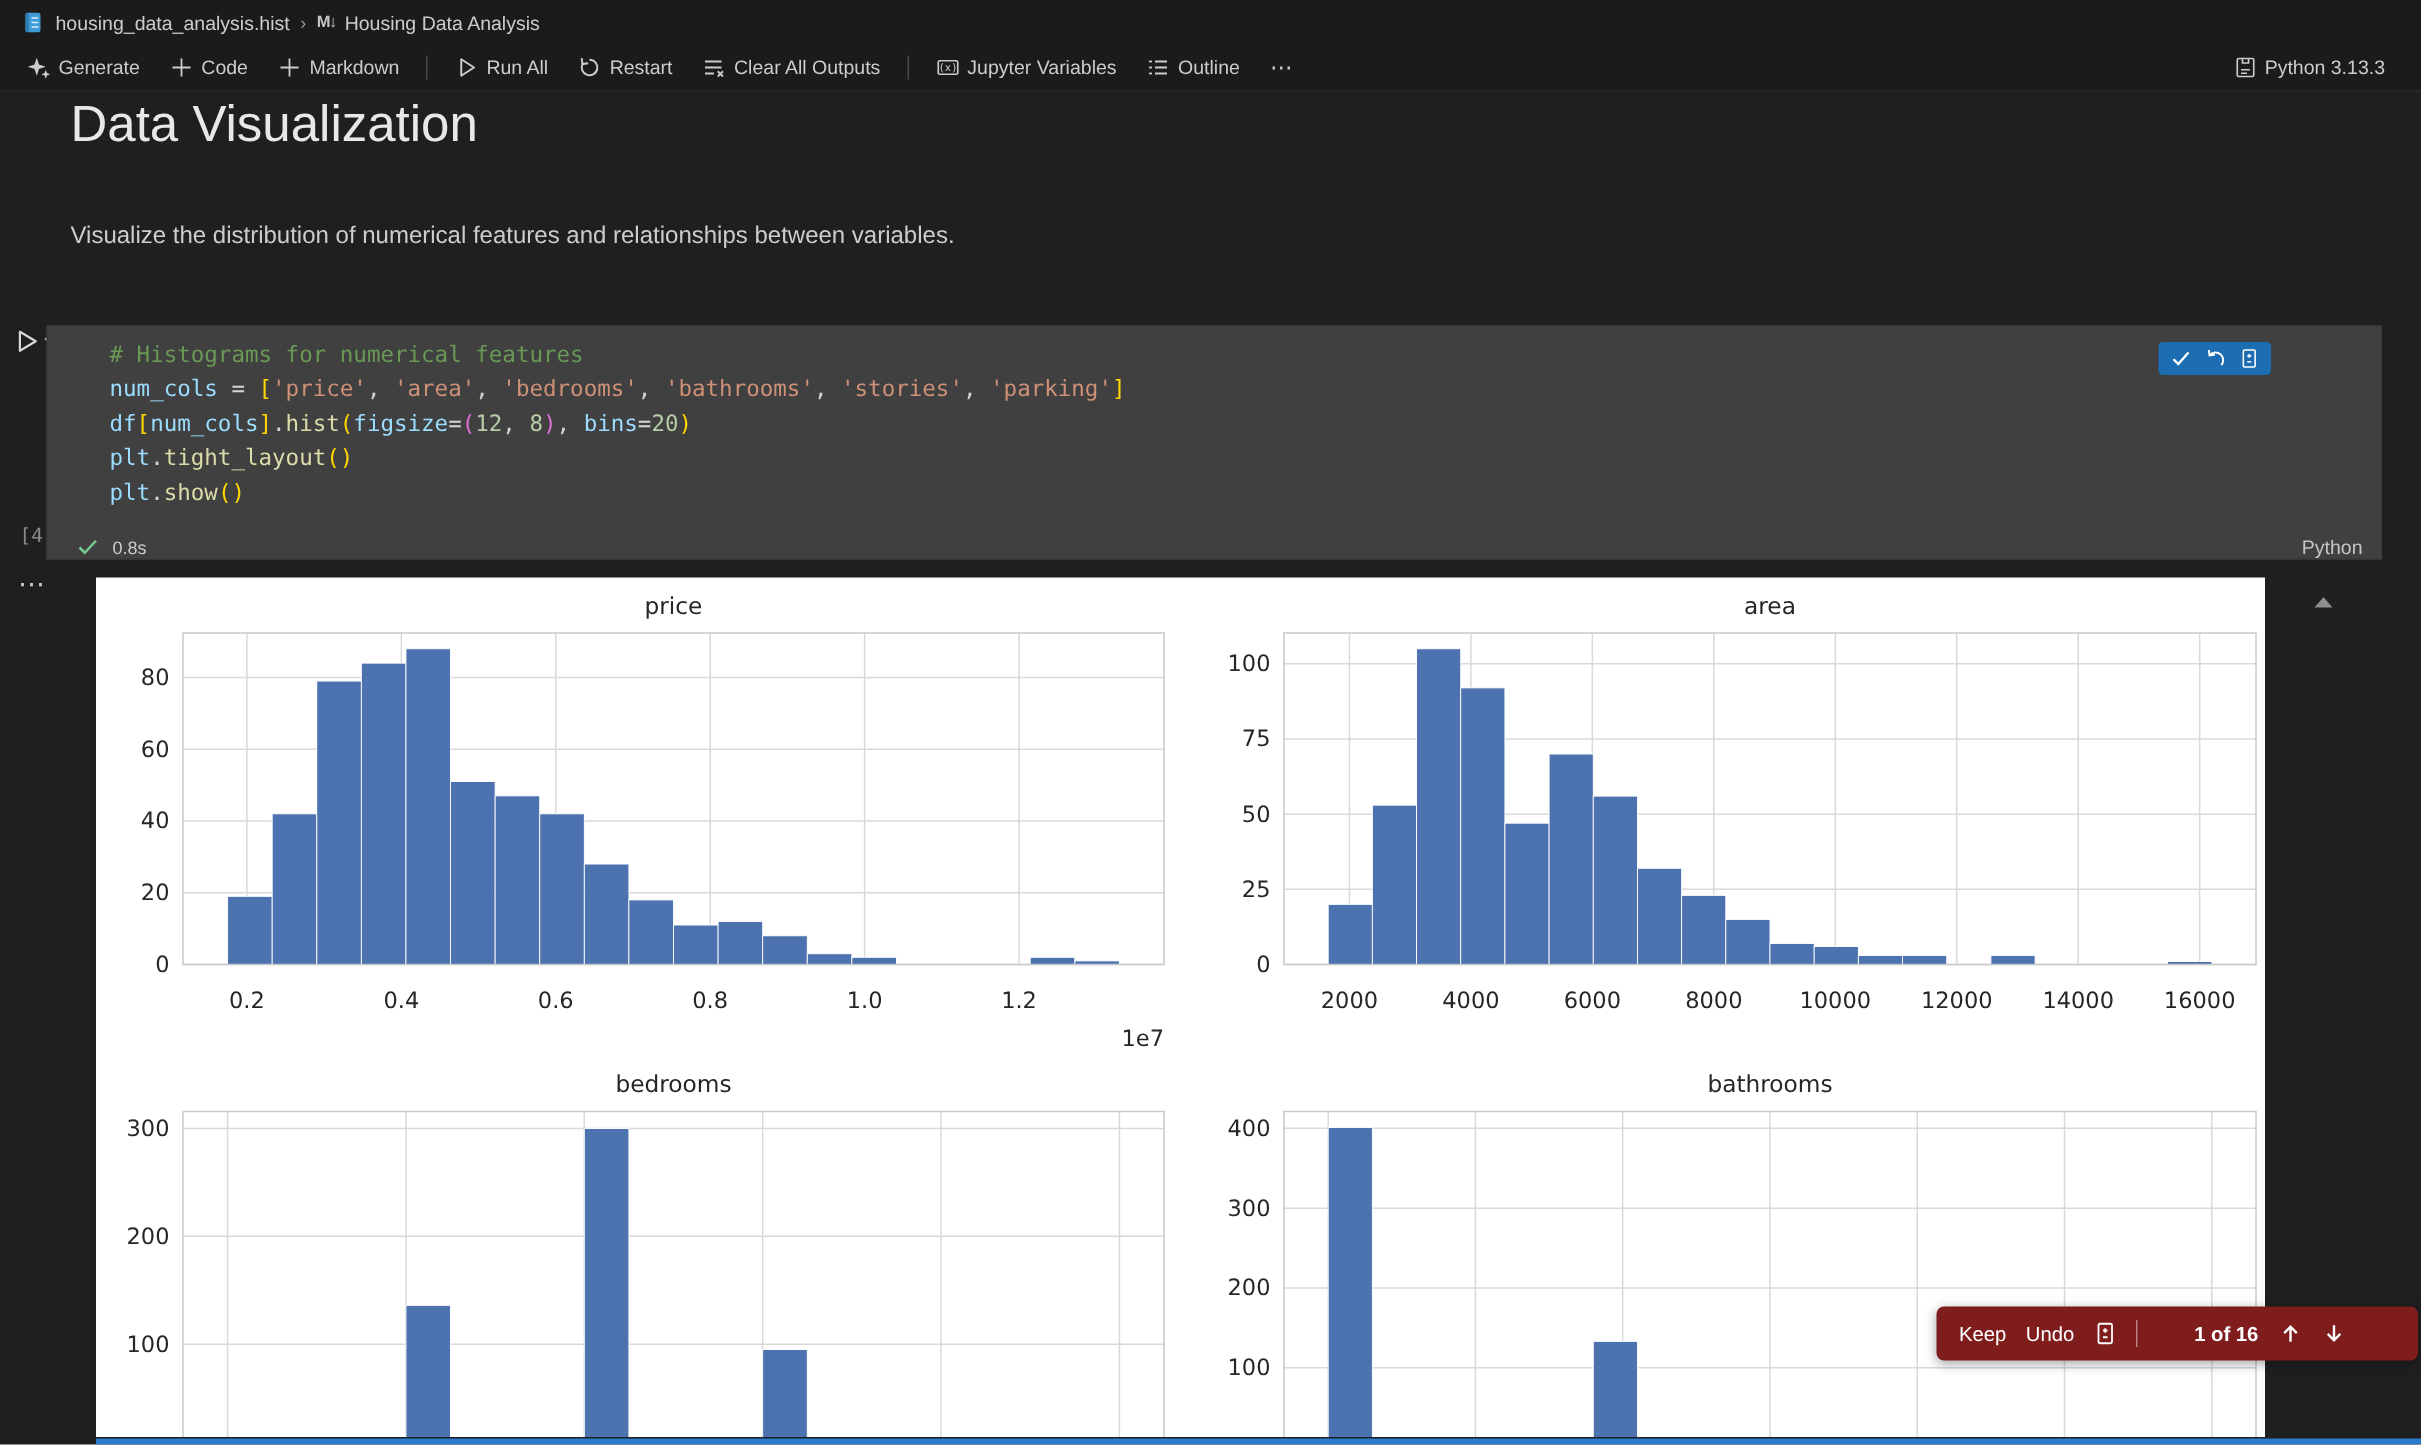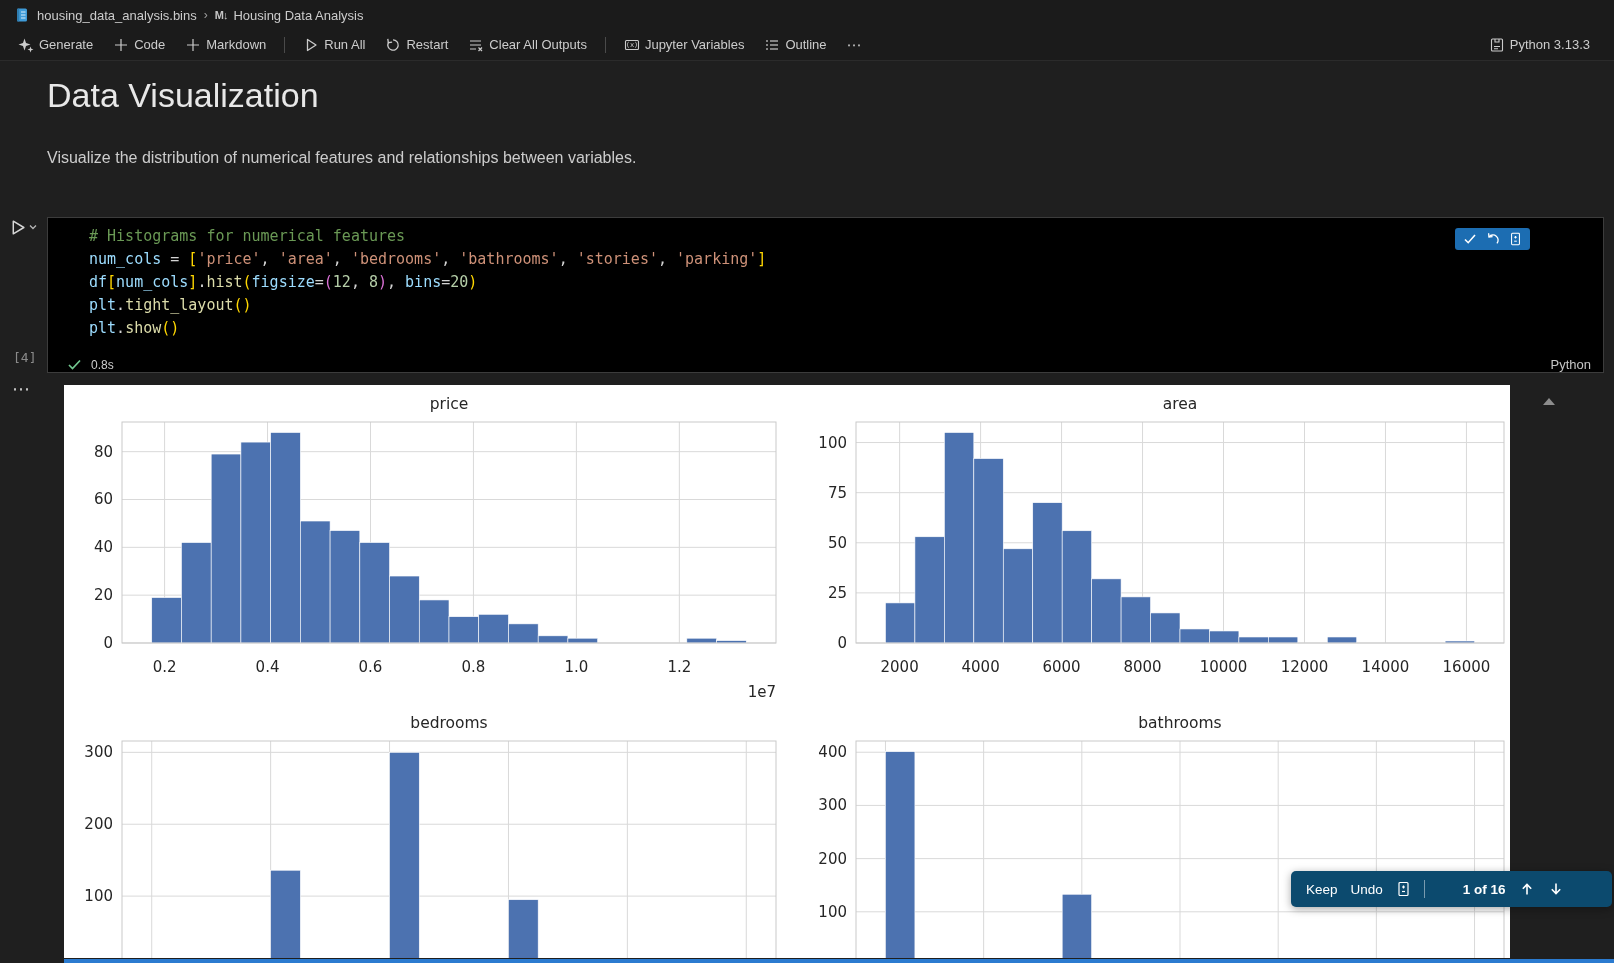--- a/index.html
+++ b/index.html
@@ -16,30 +16,30 @@
 
   .nb-toolbar { position:absolute; left:0; top:30px; right:0; height:31px;
     display:flex; align-items:center; gap:4px; padding:0 10px; background:#1b1b1b;
     border-bottom:1px solid #2b2b2b; font-size:13px; }
   .tb-item { display:flex; align-items:flex-start; gap:5px; padding:3px 8px; border-radius:4px; cursor:pointer; white-space:nowrap; }
   .tb-sep { width:1px; height:16px; background:#4a4a4a; margin:0 6px; }
   .tb-right { margin-left:auto; display:flex; align-items:center; gap:6px; padding-right:6px; }
   .icon16 { width:16px; height:16px; flex:0 0 auto; }
 
   
-  .md-heading { position:absolute; left:47px; top:64px; font-size:34px; color:#e8e8e8; font-weight:normal;margin-top:12px; }
+  .md-heading { position:absolute; left:47px; top:64px; font-size:34px; color:#e8e8e8; font-weight:normal; }
   .md-paragraph { position:absolute; left:47px; top:149px; font-size:16px; color:#cccccc; }
 
   
   .run-btn { position:absolute; left:8px; top:218px; display:flex; align-items:flex-start; gap:1px; cursor:pointer; }
   .exec-count { position:absolute; left:13px; top:350px; font-family:"DejaVu Sans Mono",monospace; font-size:13px; color:#8a8a8a; }
   .out-more { position:absolute; left:12px; top:378px; font-size:18px; color:#cccccc; cursor:pointer; }
 
-  .code-cell { position:absolute; left:47px; top:217px; width:1557px; height:156px;
-    background:#000000; border:1px solid #3c3c3c; }
+  .code-cell { position:absolute; left:31px; top:217px; width:1557px; height:156px;
+    background:#404040; border:1px solid #3c3c3c; }
   .code-area { padding:7px 0 0 41px; font-family:"DejaVu Sans Mono",monospace; font-size:15px; line-height:23px; white-space:pre; }
   .cm{color:#6A9955} .v{color:#9CDCFE} .o{color:#d4d4d4} .p{color:#d4d4d4}
   .s{color:#CE9178} .f{color:#DCDCAA} .n{color:#B5CEA8} .b1{color:#FFD700} .b2{color:#DA70D6}
 
   .ai-badge { position:absolute; top:10px; right:73px; height:22px; background:#1C6DB2; border-radius:3px;
     display:flex; align-items:center; gap:9px; padding:0 8px; }
   .ai-badge svg { cursor:pointer; }
 
   .cell-status { position:absolute; left:0; right:0; bottom:0; height:29px;
     display:flex; align-items:flex-end; gap:9px; padding:0 12px 0 19px; font-size:12px; color:#cccccc; }
@@ -49,42 +49,42 @@
   .cell-output { position:absolute; left:64px; top:385px; width:1446px; height:573px;
     background:#ffffff; overflow:hidden; }
   .collapse-btn { position:absolute; left:1543px; top:398px; width:0; height:0; cursor:pointer;
     border-left:6px solid transparent; border-right:6px solid transparent; border-bottom:7px solid #8d8d8d; }
 
   .chart-svg { position:absolute; }
   .chart-svg text { font-family:"DejaVu Sans", sans-serif; fill:#262626; }
 
   
   .edit-toolbar { position:absolute; left:1291px; top:871px; height:36px; width:321px;
-    background:#0c4a6e; border-radius:5px; display:flex; align-items:center; gap:13px;
+    background:#7f1d1d; border-radius:5px; display:flex; align-items:center; gap:13px;
     padding:0 15px; color:#ffffff; font-size:13.5px; box-shadow:0 2px 8px rgba(0,0,0,.35); }
   .edit-toolbar .btn { cursor:pointer; }
   .edit-divider { width:1px; height:18px; background:rgba(255,255,255,.45); }
   .edit-counter { font-weight:bold;margin-left:25px; }
 
   .bottom-line { position:absolute; left:64px; right:0; bottom:0; height:4px; background:#2b7bd0; }
 </style>
 </head>
 <body>
 
 <div class="breadcrumb-bar">
   <span class="icon16">
     <svg viewBox="0 0 16 16" width="16" height="16">
         <rect x="3" y="1.5" width="10" height="13" rx="1.5" fill="#3f9bd8"></rect>
         <rect x="3" y="1.5" width="2.2" height="13" rx="1" fill="#2f7db0"></rect>
         <line x1="7" y1="5" x2="11.5" y2="5" stroke="#dceefb" stroke-width="1"></line>
         <line x1="7" y1="8" x2="11.5" y2="8" stroke="#dceefb" stroke-width="1"></line>
         <line x1="7" y1="11" x2="11.5" y2="11" stroke="#dceefb" stroke-width="1"></line>
       </svg>
   </span>
-  <span class="crumb">housing_data_analysis.bins</span>
+  <span class="crumb">housing_data_analysis.hist</span>
   <span class="crumb-sep">›</span>
   <span class="crumb">
     <span class="md-glyph">M↓</span>
     <span>Housing Data Analysis</span>
   </span>
 </div>
 
 <div class="nb-toolbar">
   <div class="tb-item">
     <span class="icon16">

